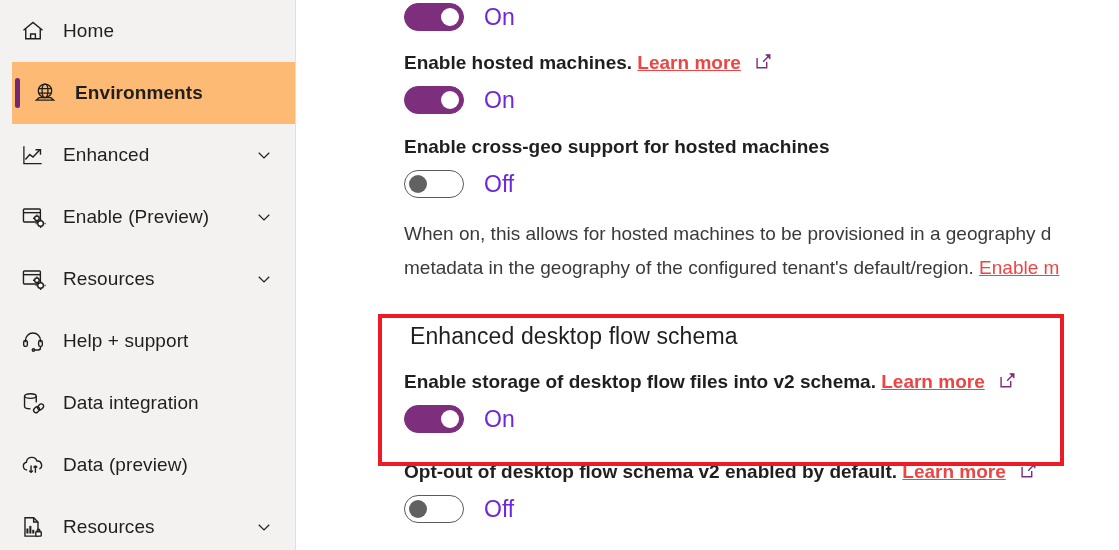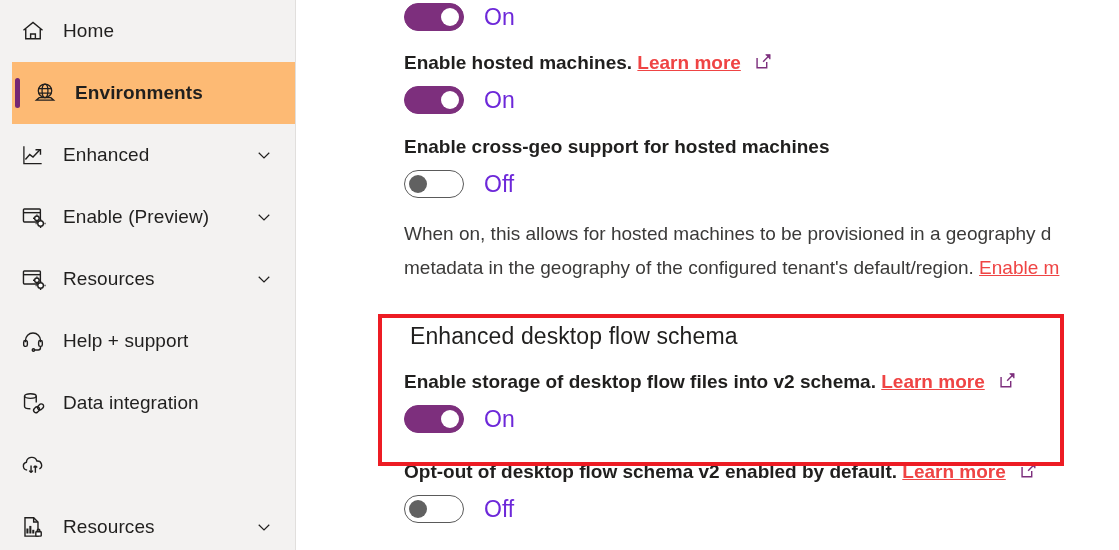--- a/index.html
+++ b/index.html
@@ -314,20 +314,21 @@
     </div>
 
     <div class="nav-item">
       <span class="nav-icon">
         <svg width="26" height="26" viewBox="0 0 24 24" fill="none" stroke="#201f1e" stroke-width="1.3">
           <path d="M6.6 16.6A3.6 3.6 0 015.9 9.5a5 5 0 019.7-1.2 3.9 3.9 0 012.3 7.3"></path>
           <path d="M10.2 12.4v6.6M10.2 19l-1.7-1.8M10.2 19l1.7-1.8"></path>
           <path d="M14.2 19.2v-6.6M14.2 12.6l-1.7 1.8M14.2 12.6l1.7 1.8"></path>
         </svg>
       </span>
+      <span class="nav-label">Data (preview)</span>
     </div>
 
     <div class="nav-item">
       <span class="nav-icon">
         <svg width="26" height="26" viewBox="0 0 24 24" fill="none" stroke="#201f1e" stroke-width="1.3">
           <path d="M4.6 3.4h8l4 4v13h-12z"></path>
           <path d="M12.6 3.4v4h4"></path>
           <rect x="5.9" y="13.4" width="1.9" height="4.6" fill="#201f1e" stroke="none"></rect>
           <rect x="8.6" y="11" width="1.9" height="7" fill="#201f1e" stroke="none"></rect>
           <rect x="11.3" y="14.6" width="1.9" height="3.4" fill="#201f1e" stroke="none"></rect>

